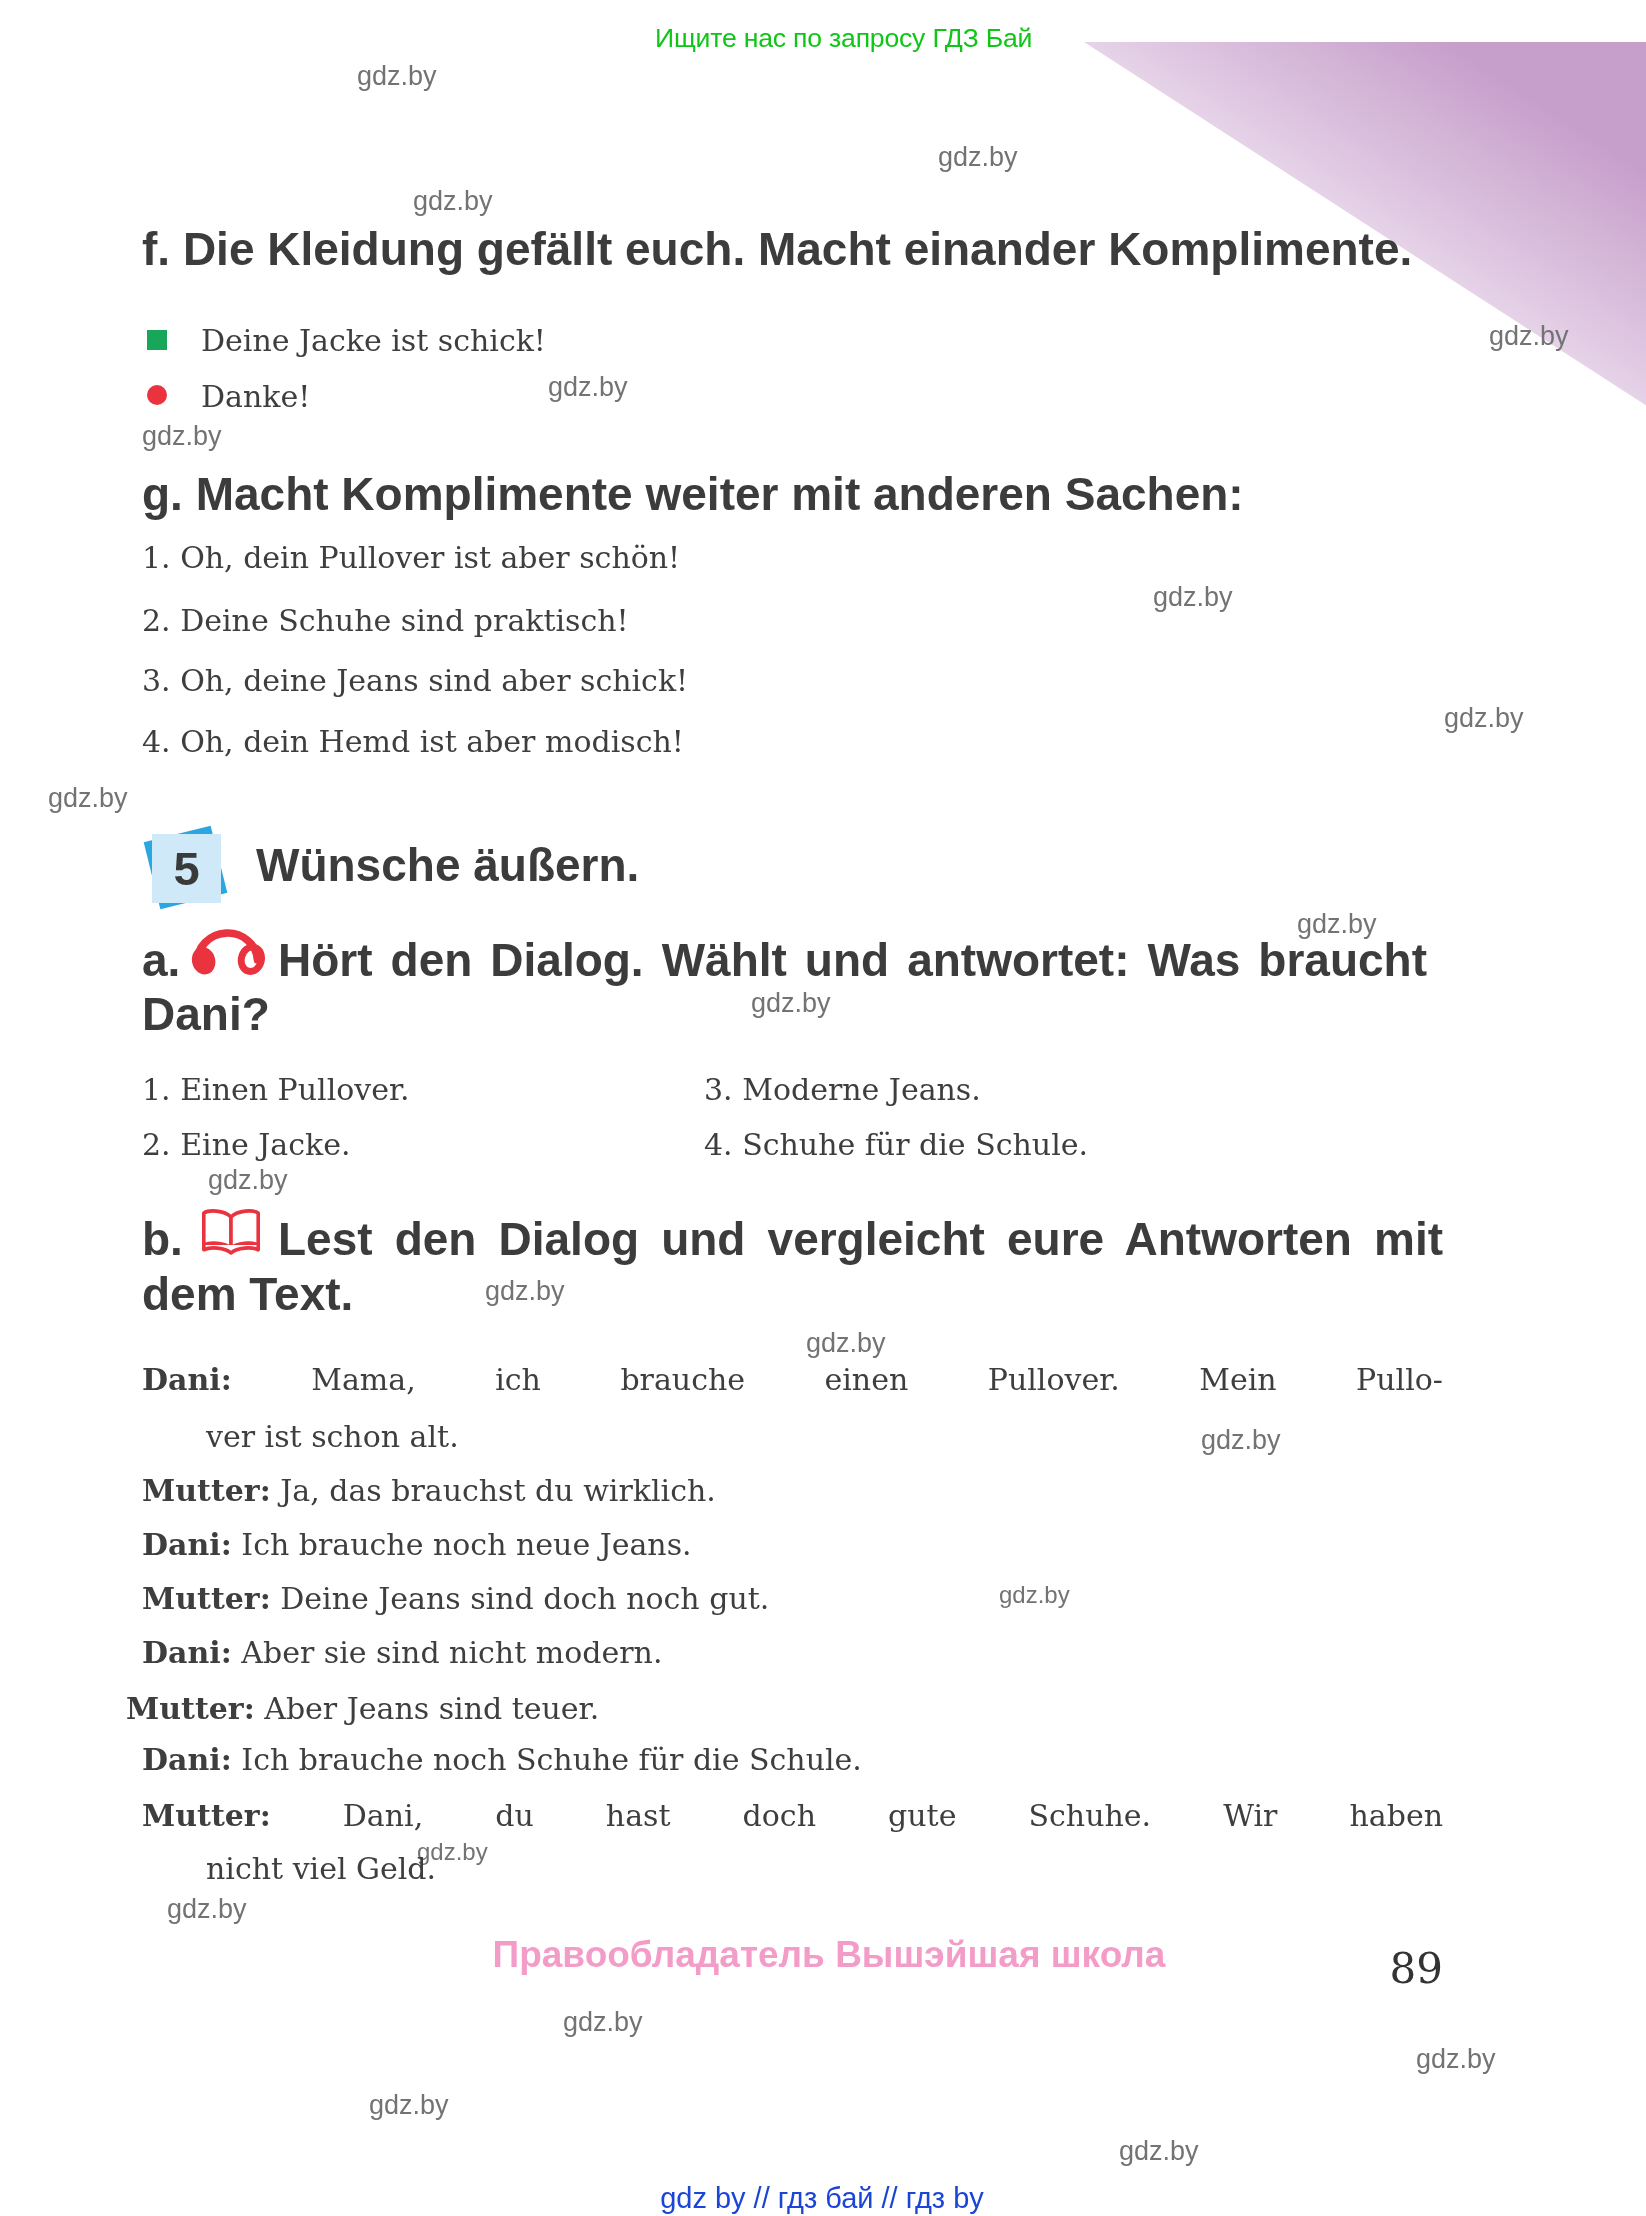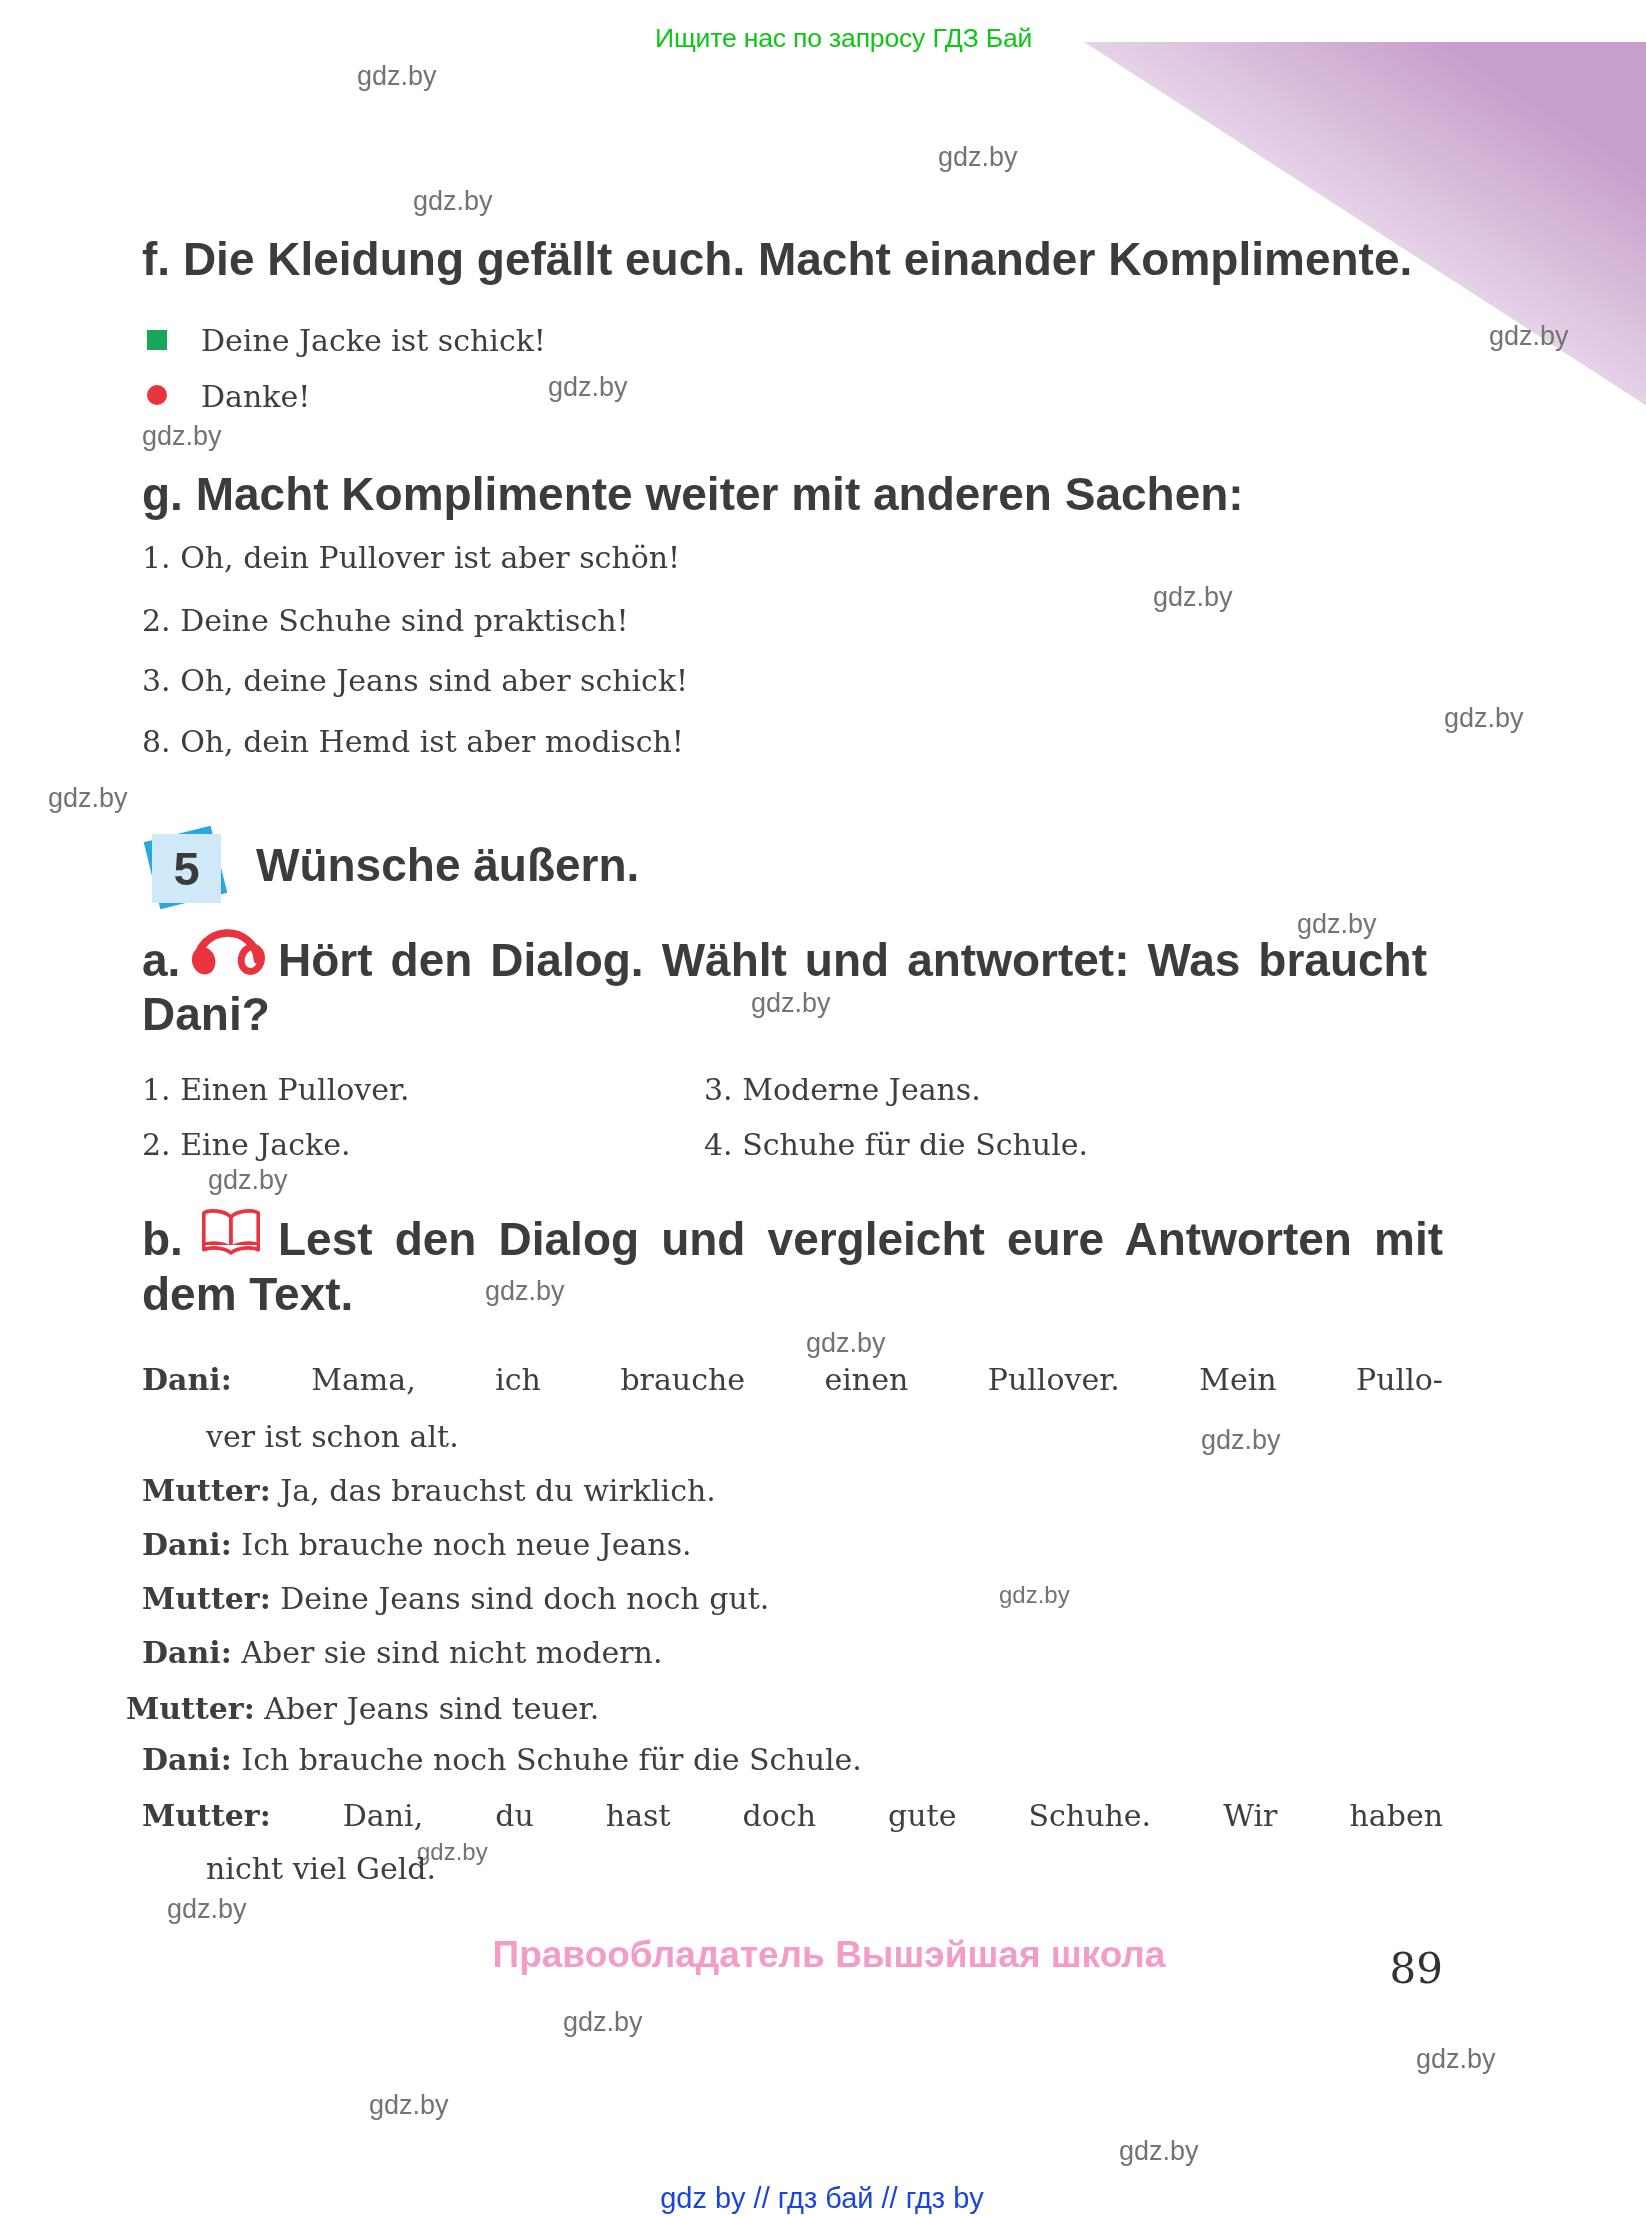--- a/index.html
+++ b/index.html
@@ -81,34 +81,34 @@
     <span class="wm" style="left: 1201px; top: 1425px;">gdz.by</span>
     <span class="wm sup" style="left: 999px; top: 1581px;">gdz.by</span>
     <span class="wm sup" style="left: 417px; top: 1838px;">gdz.by</span>
     <span class="wm" style="left: 167px; top: 1894px;">gdz.by</span>
     <span class="wm" style="left: 563px; top: 2007px;">gdz.by</span>
     <span class="wm" style="left: 1416px; top: 2044px;">gdz.by</span>
     <span class="wm" style="left: 369px; top: 2090px;">gdz.by</span>
     <span class="wm" style="left: 1119px; top: 2136px;">gdz.by</span>
   </div>
 
-<div class="abs sansb" style="left:142px;top:232px;">f. Die Kleidung gefällt euch. Macht einander Komplimente.</div>
+<div class="abs sansb" style="left:142px;top:222px;">f. Die Kleidung gefällt euch. Macht einander Komplimente.</div>
 
 <div class="bullet-sq" style="background: rgb(24, 166, 91);"></div>
 <div class="abs serif" style="left:201px;top:314px;">Deine Jacke ist schick!</div>
 
 <div class="bullet-dot" style="background: rgb(233, 51, 62);"></div>
 <div class="abs serif" style="left:201px;top:370px;">Danke!</div>
 
 <div class="abs sansb" style="left:142px;top:467px;">g. Macht Komplimente weiter mit anderen Sachen:</div>
 <div id="g-items">
     <div class="abs serif" style="left: 142px; top: 531px;">1. Oh, dein Pullover ist aber schön!</div>
     <div class="abs serif" style="left: 142px; top: 594px;">2. Deine Schuhe sind praktisch!</div>
     <div class="abs serif" style="left: 142px; top: 654px;">3. Oh, deine Jeans sind aber schick!</div>
-    <div class="abs serif" style="left: 142px; top: 715px;">8. Oh, dein Hemd ist aber modisch!</div>
+    <div class="abs serif" style="left: 142px; top: 715px;">4. Oh, dein Hemd ist aber modisch!</div>
   </div>
 
 <div id="box5-back" style="background: rgb(42, 167, 225);"></div>
 <div id="box5-front" style="background: rgb(207, 233, 248);">5</div>
 <div class="abs sansb" style="left:256px;top:838px;">Wünsche äußern.</div>
 
 <div class="abs sansb" style="left:142px;top:933px;">a.</div>
 <div class="abs" style="left:189px;top:924px;">
   <svg width="77" height="52" viewBox="0 0 100 66">
     <path d="M11,50 A39,37 0 0 1 89,46" fill="none" stroke="#e9333e" stroke-width="10" stroke-linecap="round"></path>

